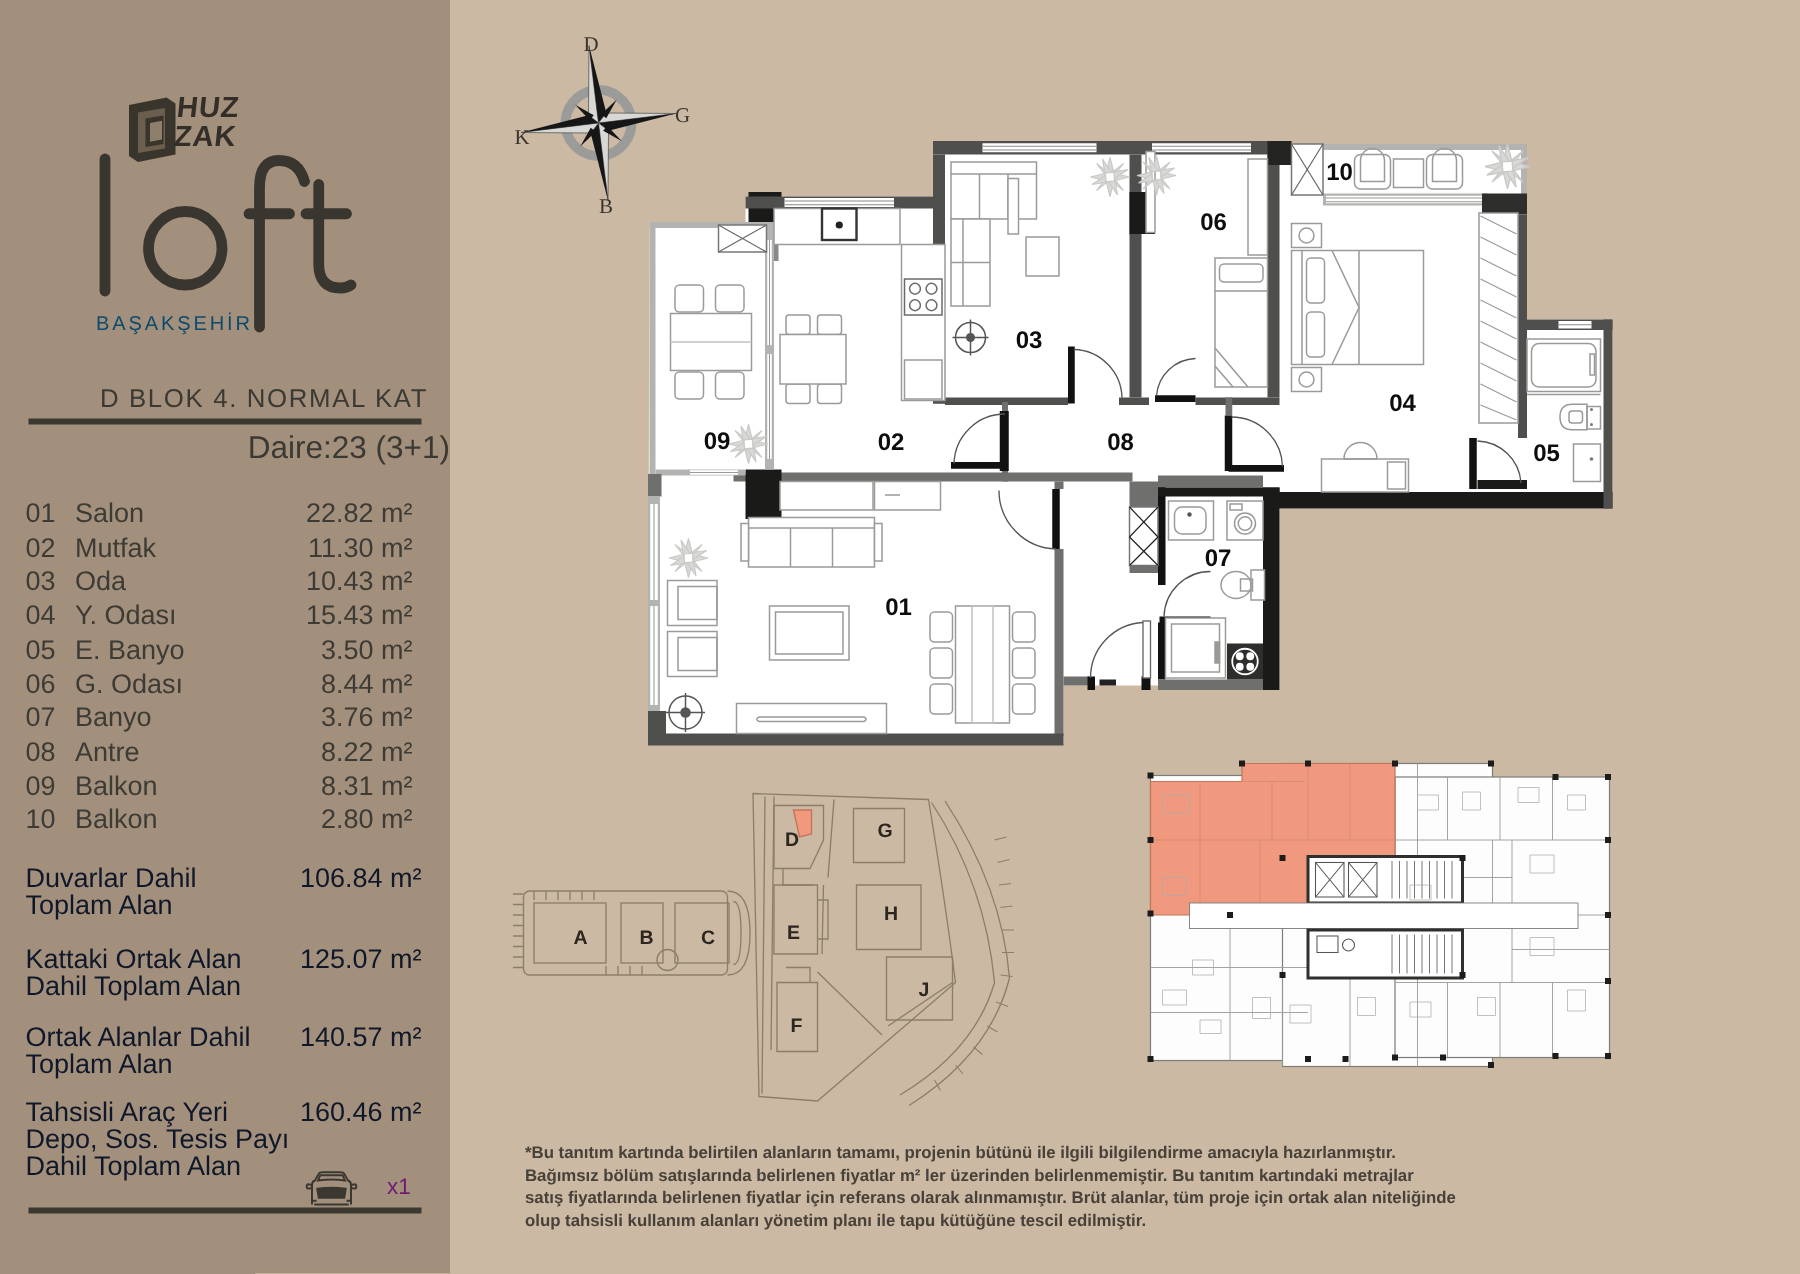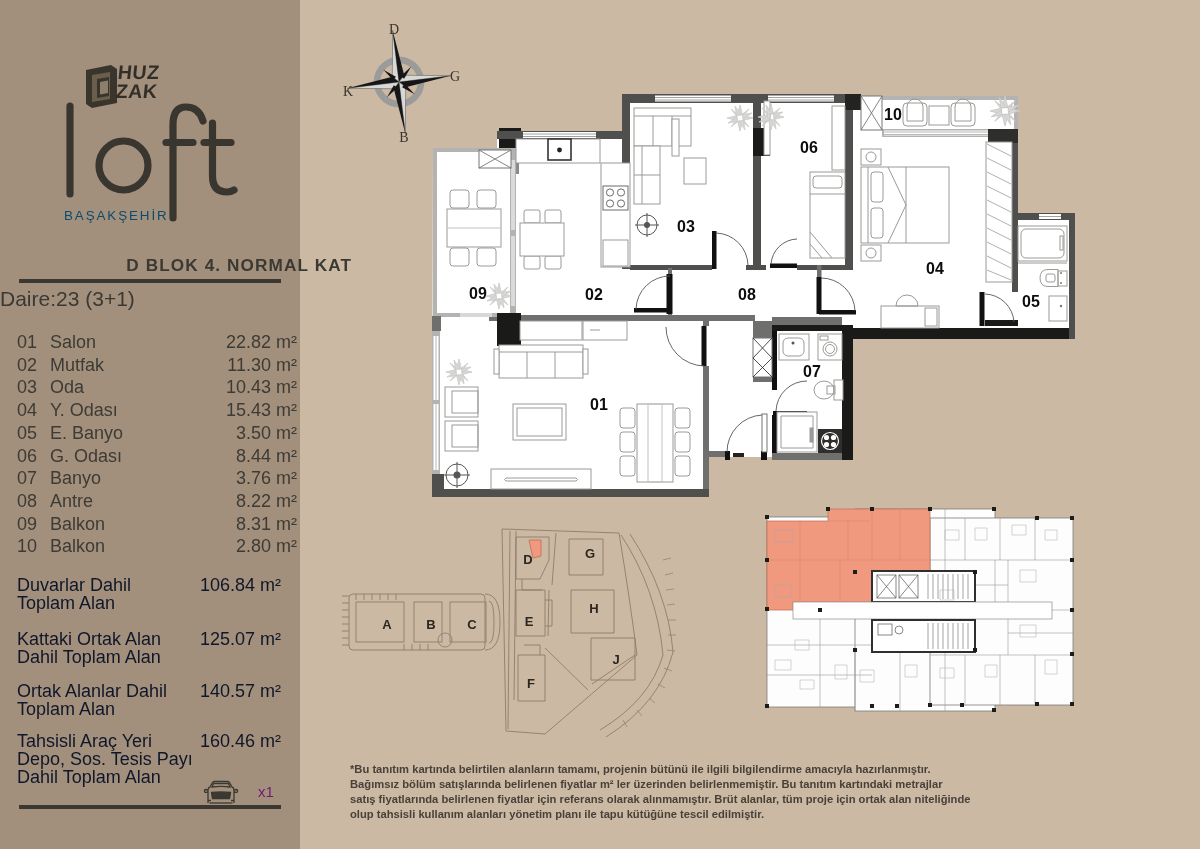--- a/index.html
+++ b/index.html
@@ -1,21 +1,21 @@
 <!DOCTYPE html>
 <html><head>
 <meta charset="utf-8">
 <style>
 html,body{margin:0;padding:0;width:1200px;height:849px;background:#ccb9a3;font-family:"Liberation Sans",sans-serif;overflow:hidden;position:relative}
 .abs{position:absolute}
 #sidebar{position:absolute;left:0;top:0;width:300px;height:849px;background:#a3907c;color:#3a3831}
 .row{position:absolute;left:0;width:300px;height:20px;font-size:18px;line-height:20px;color:#3d3b35}
 .rnum{position:absolute;left:17px}
 .rname{position:absolute;left:50px}
-.rval{position:absolute;right:3px;text-align:right}
+.rval{position:absolute;right:25px;text-align:right}
 .tot{position:absolute;left:17px;width:283px;font-size:18px;line-height:18.2px;color:#0f172a}
 .tval{position:absolute;right:19px;top:0;text-align:left}
 </style>
 </head>
 <body>
 
 <div id="sidebar"></div>
 
 <svg class="abs" style="left:84px;top:62px" width="80" height="46" viewBox="0 0 80 46">
 <polygon points="2,8 27,3 33,7 33,41 8,46 2,42" fill="#39352d"></polygon>
@@ -32,25 +32,25 @@
 <circle cx="63.5" cy="65.5" r="24.5"></circle>
 <path d="M143,21 Q139,7 126,7 Q113,7 113,25 L113,118"></path>
 <path d="M106,42.5 L133,42.5"></path>
 <path d="M152.5,23 L152.5,76 Q152.5,92 167,92 Q171,92 174,90"></path>
 <path d="M144,42.5 L171,42.5"></path>
 </g>
 </svg>
 
 <div class="abs" style="left:64px;top:208px;font-size:13.4px;letter-spacing:1.9px;color:#0c4a6e">BAŞAKŞEHİR</div>
 
-<div class="abs" style="left:0;top:255px;width:352px;text-align:right;font-size:17.2px;font-weight:bold;letter-spacing:1.1px;color:#3b3933">D BLOK 4. NORMAL KAT</div>
+<div class="abs" style="left:0;top:255px;width:352px;text-align:center;font-size:17.2px;font-weight:normal;letter-spacing:1.1px;color:#3b3933">D BLOK 4. NORMAL KAT</div>
 
 <div class="abs" style="left:19px;top:279px;width:262px;height:4px;background:#3a3831"></div>
 
-<div class="abs" style="left:0;top:287px;width:300px;text-align:left;font-size:21px;color:#3b3933">Daire:23 (3+1)</div>
+<div class="abs" style="left:0;top:287px;width:300px;text-align:right;font-size:21px;color:#3b3933">Daire:23 (3+1)</div>
 
 <div id="roomlist">
 
 <div class="row" style="top:332.0px">
       <span class="rnum">01</span>
       <span class="rname">Salon</span>
       <span class="rval">22.82 m²</span>
     </div>
 
 <div class="row" style="top:354.7px">

